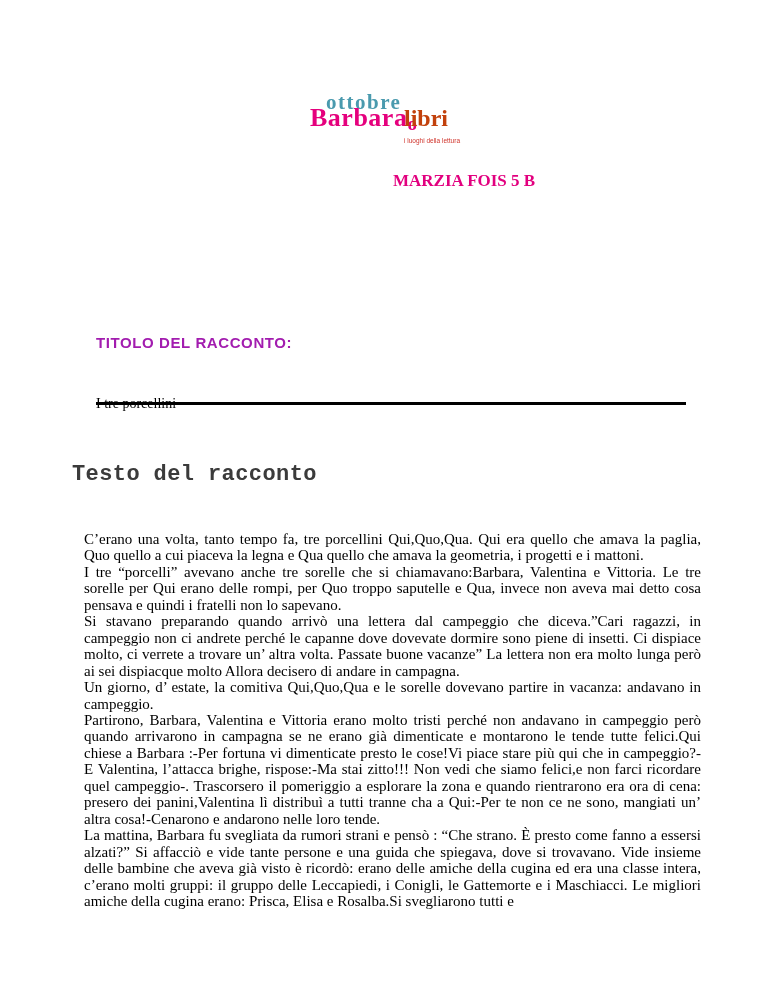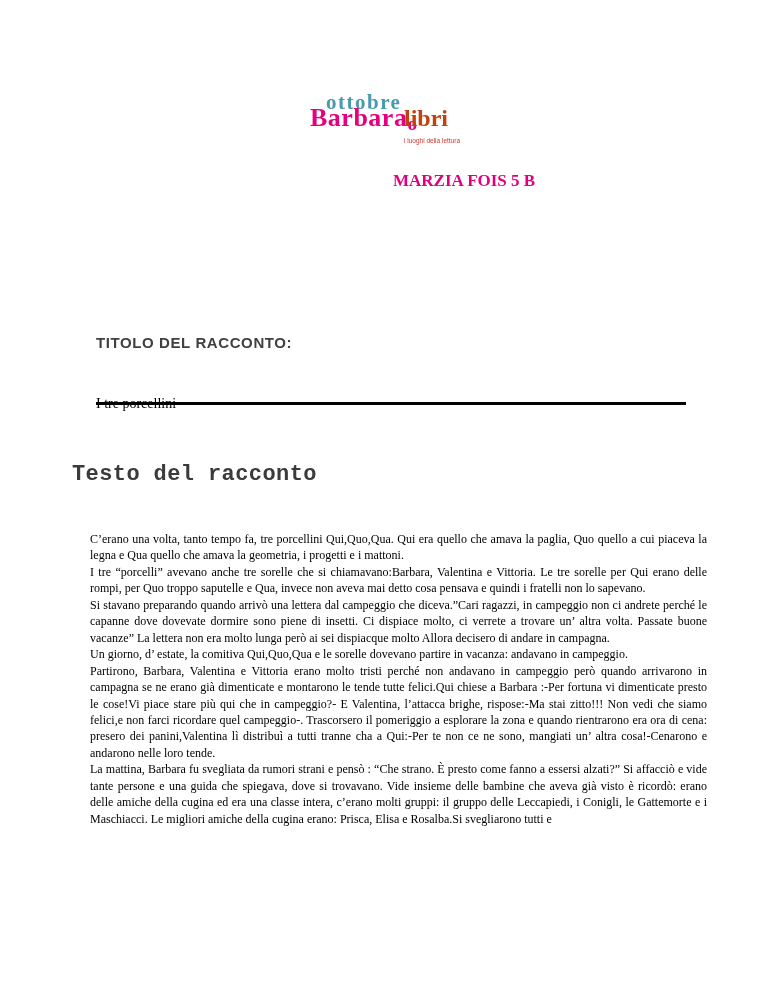--- a/index.html
+++ b/index.html
@@ -43,41 +43,41 @@
     position: absolute; top: 171px; left: 393px;
     font-family: "Liberation Serif", serif;
     font-weight: bold; font-size: 17px;
   }
 
   
   .title-label {
     position: absolute; top: 334px; left: 96px;
     font-family: "Liberation Sans", sans-serif;
     font-weight: bold; font-size: 15px; letter-spacing: 0.6px;
-    color: #404040;
+    color: #a21caf;
   }
   .title-value {
     position: absolute; top: 396px; left: 96px;
     font-size: 14px;
   }
   .rule {
     position: absolute; top: 402px; left: 96px;
     width: 590px; height: 2.5px; background: #000000;
   }
 
   
   .story-heading {
     position: absolute; top: 462px; left: 72px;
     font-family: Liberation Mono, monospace;
     font-weight: bold; font-size: 22px; letter-spacing: 0.4px;
     color: #3b3b3b;
   }
   .story-body {
-    position: absolute; top: 531px; left: 90px; width: 617px;
-    font-size: 12px; line-height: 16.45px;
+    position: absolute; top: 531px; left: 84px; width: 617px;
+    font-size: 15px; line-height: 16.45px;
     text-align: justify;
   }
   .story-body p { margin: 0; padding: 0; }
 </style>
 </head>
 <body>
 
 <div class="page">
 
   <div class="logo">

